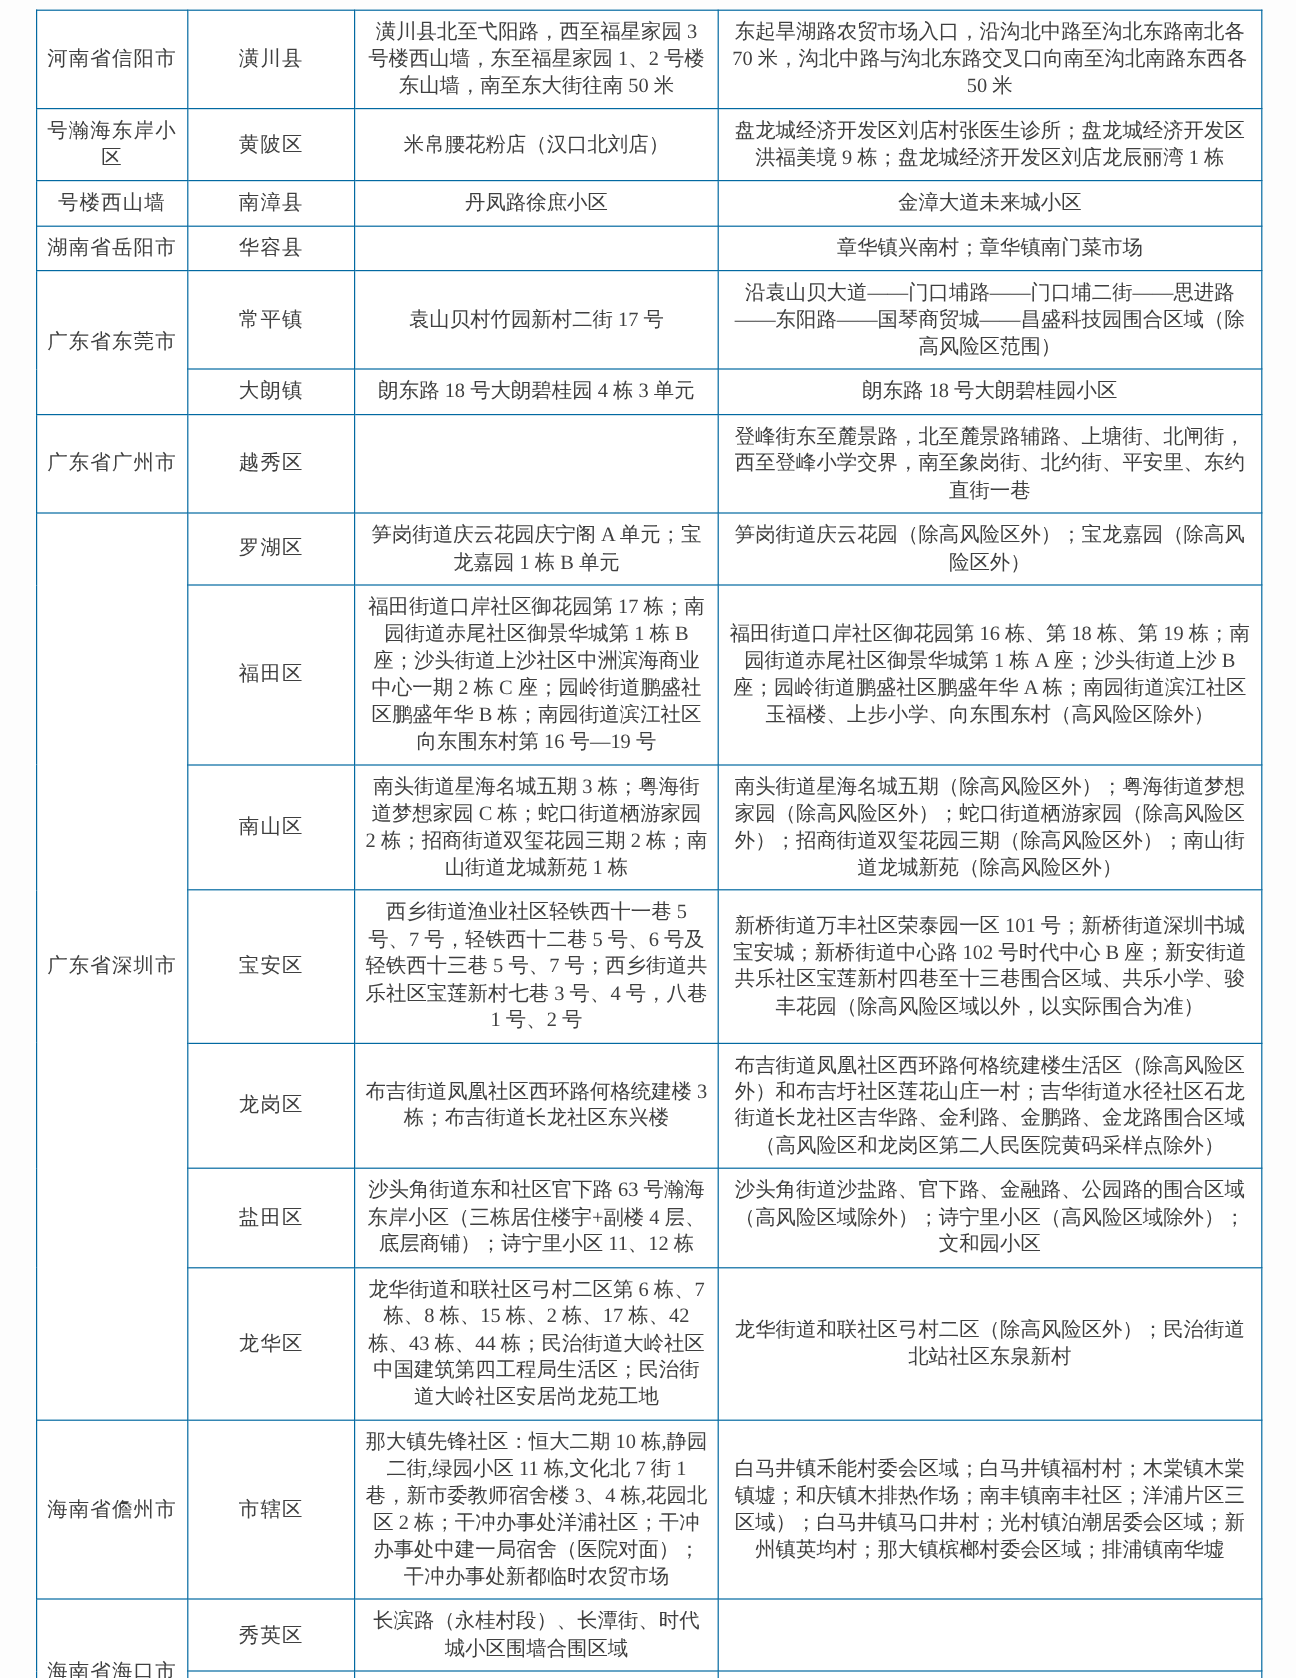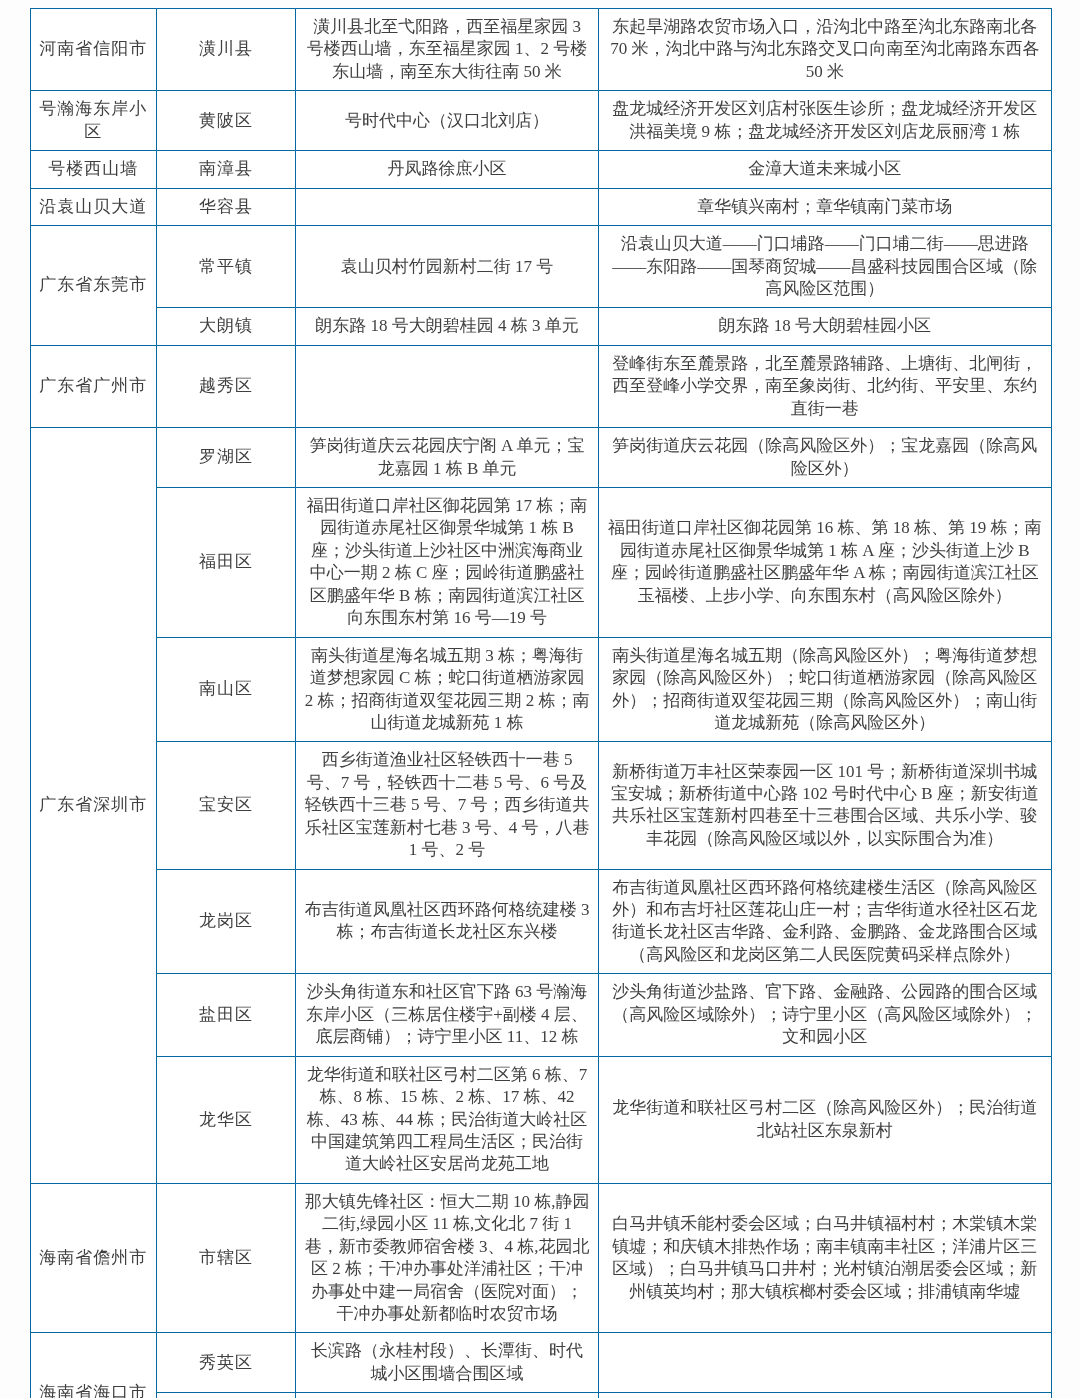--- a/index.html
+++ b/index.html
@@ -48,31 +48,31 @@
     <tbody>
       <tr>
         <td class="c1">河南省信阳市</td>
         <td class="c2">潢川县</td>
         <td class="c3">潢川县北至弋阳路，西至福星家园 3 号楼西山墙，东至福星家园 1、2 号楼东山墙，南至东大街往南 50 米</td>
         <td class="c4">东起旱湖路农贸市场入口，沿沟北中路至沟北东路南北各 70 米，沟北中路与沟北东路交叉口向南至沟北南路东西各 50 米</td>
       </tr>
       <tr>
         <td class="c1">号瀚海东岸小区</td>
         <td class="c2">黄陂区</td>
-        <td class="c3">号时代中心（汉口北刘店）</td>
+        <td class="c3">米帛腰花粉店（汉口北刘店）</td>
         <td class="c4">盘龙城经济开发区刘店村张医生诊所；盘龙城经济开发区洪福美境 9 栋；盘龙城经济开发区刘店龙辰丽湾 1 栋</td>
       </tr>
       <tr>
         <td class="c1">号楼西山墙</td>
         <td class="c2">南漳县</td>
         <td class="c3">丹凤路徐庶小区</td>
         <td class="c4">金漳大道未来城小区</td>
       </tr>
       <tr>
-        <td class="c1">沿袁山贝大道</td>
+        <td class="c1">湖南省岳阳市</td>
         <td class="c2">华容县</td>
         <td class="c3"></td>
         <td class="c4">章华镇兴南村；章华镇南门菜市场</td>
       </tr>
       <tr>
         <td class="c1" rowspan="2">广东省东莞市</td>
         <td class="c2">常平镇</td>
         <td class="c3">袁山贝村竹园新村二街 17 号</td>
         <td class="c4">沿袁山贝大道——门口埔路——门口埔二街——思进路——东阳路——国琴商贸城——昌盛科技园围合区域（除高风险区范围）</td>
       </tr>

